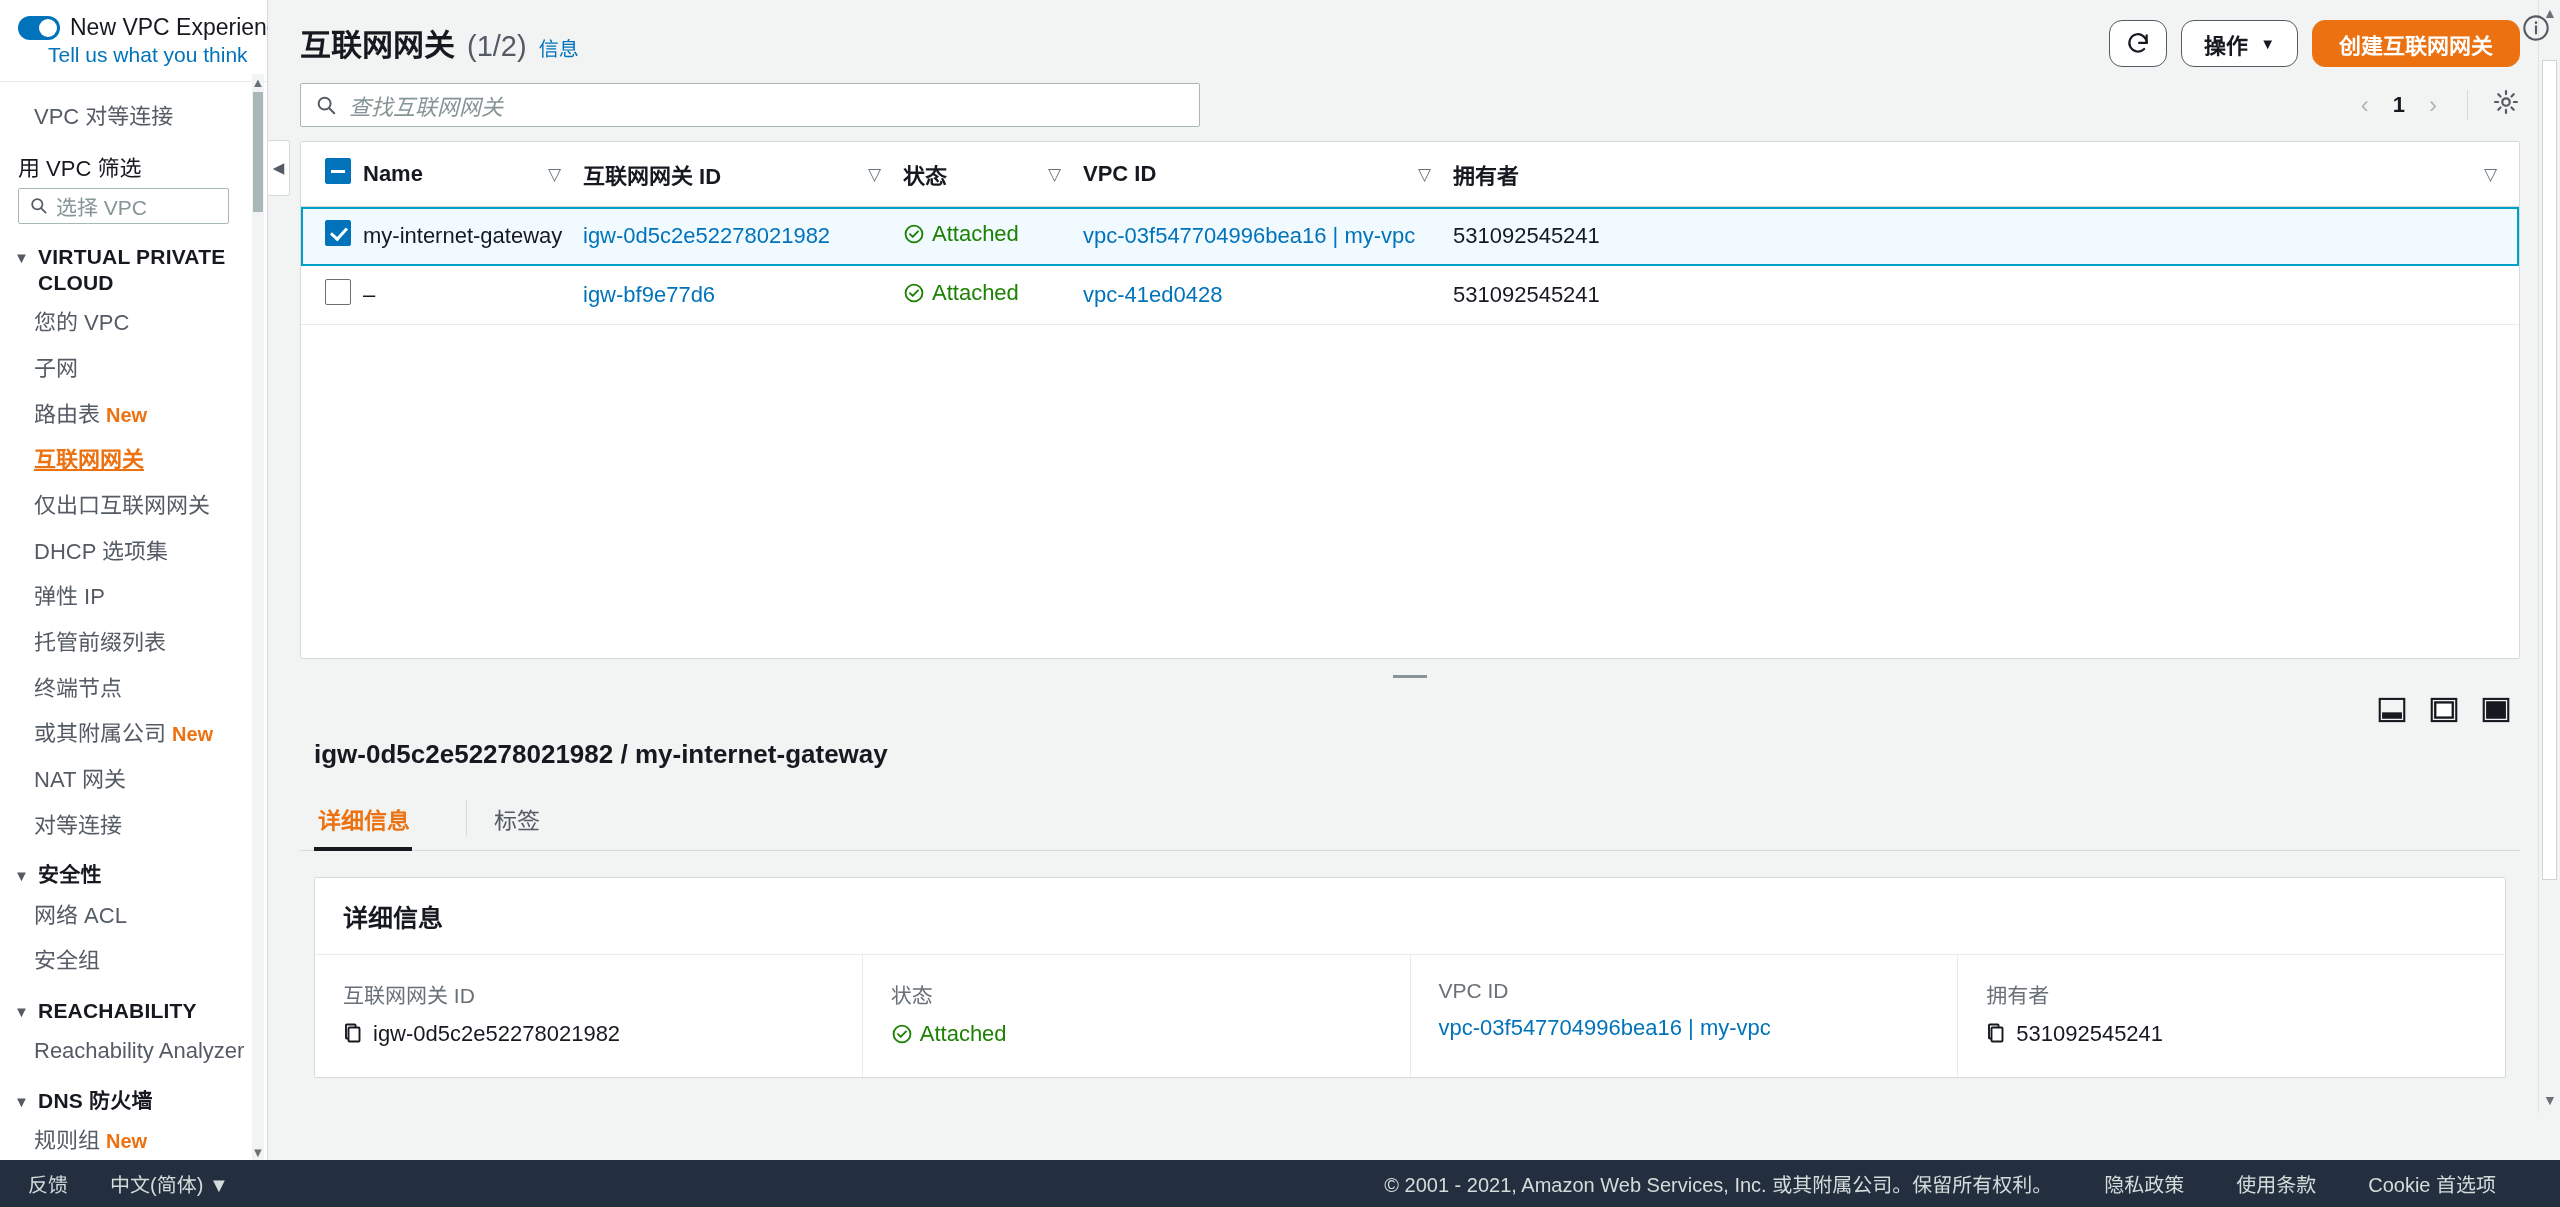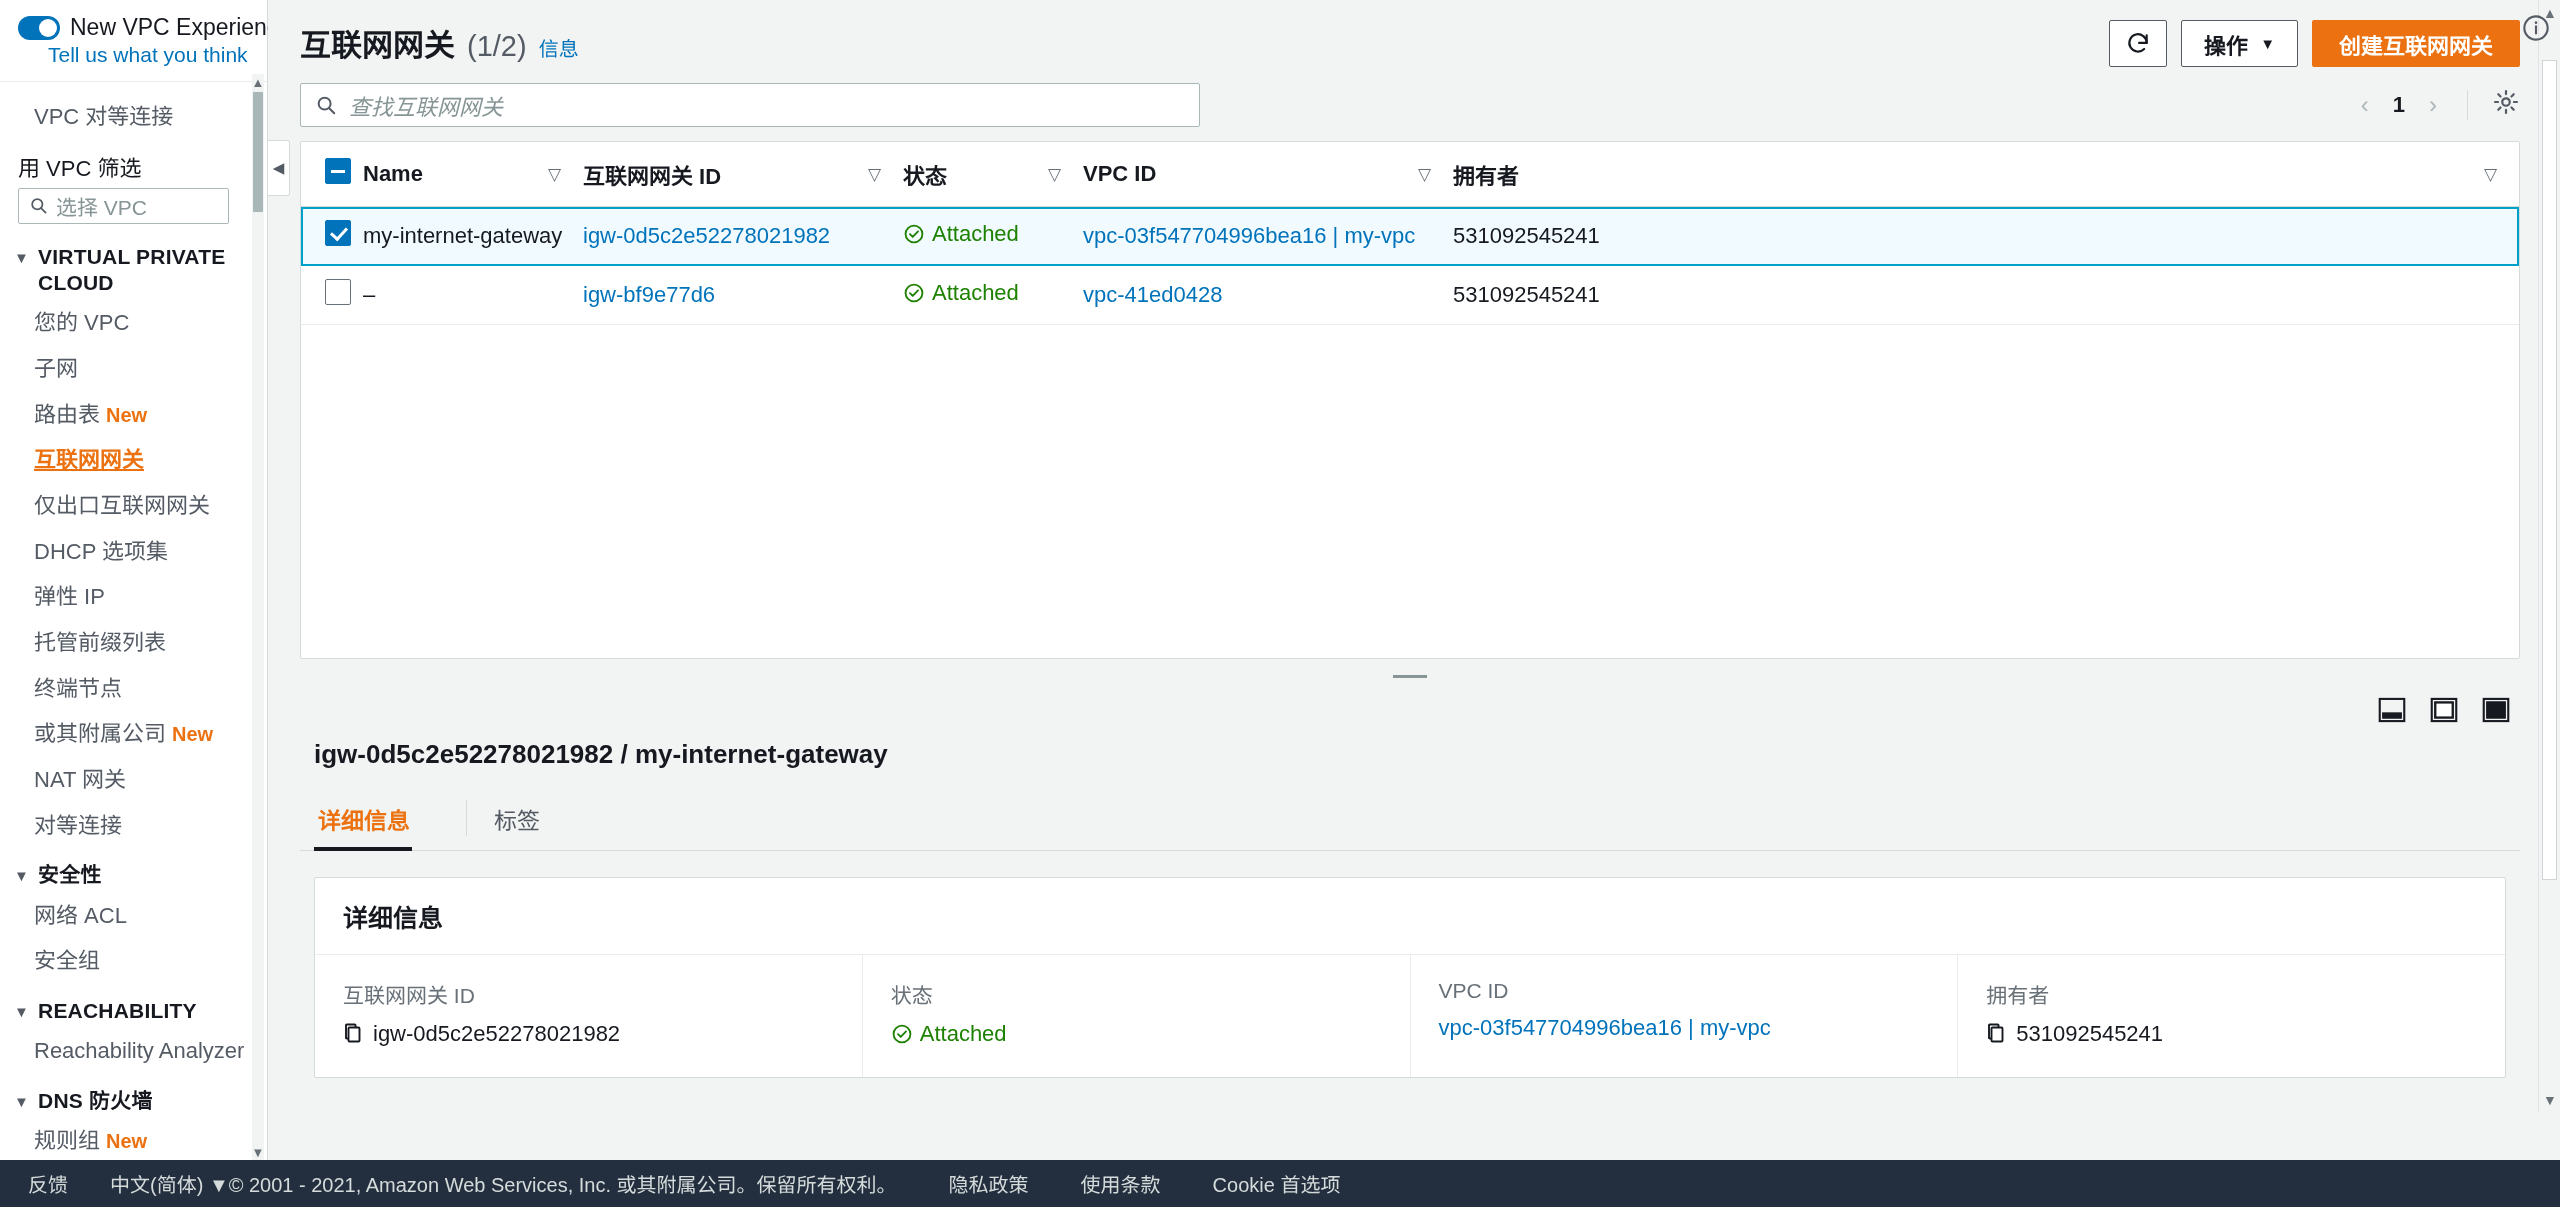--- a/index.html
+++ b/index.html
@@ -114,21 +114,21 @@
     display: flex; align-items: flex-start; justify-content: space-between;
     padding: 20px 0 0 14px;
   }
   .title-wrap { display: flex; align-items: baseline; gap: 12px; }
   .page-title { font-size: 31px; font-weight: bold; color: #16191f; }
   .page-count { font-size: 29px; font-weight: normal; color: #545b64; }
   .info-link { font-size: 20px; color: #0073bb; cursor: pointer; font-family: Liberation Mono, monospace; }
 
   .head-actions { display: flex; align-items: center; gap: 14px; }
   .btn {
-    height: 47px; border: 1px solid #545b64; border-radius: 2px;
+    height: 47px; border: 1px solid #545b64; border-radius: 13px;
     background: #fff; color: #16191f; font-size: 22px;
     display: flex; align-items: center; justify-content: center;
     padding: 0 22px; gap: 12px; cursor: pointer; white-space: nowrap;
     font-weight: bold;
   }
   .btn.icon-only { width: 58px; padding: 0; }
   .btn-primary {
     background: #ec7211; border-color: #ec7211; color: #fff;
     font-weight: bold; padding: 0 26px;
   }
@@ -256,21 +256,21 @@
     border-right: 1px solid #e9ebed; min-width: 0;
   }
   .field:last-child { border-right: none; }
   .field-label { font-size: 21px; color: #687078; margin-bottom: 12px; }
   .field-value { font-size: 22px; color: #16191f; display: flex; align-items: center; gap: 10px; }
   .copy-icon { flex: 0 0 auto; color: #16191f; }
 
   
   .footer {
     flex: 0 0 auto; height: 47px; background: #232f3e;
-    display: flex; align-items: center; justify-content: flex-start;
+    display: flex; align-items: center; justify-content: space-between;
     padding: 0 24px 0 28px; color: #d5dbdb; font-size: 20px;
   }
   .footer-left { display: flex; align-items: center; gap: 42px; }
   .footer-right { display: flex; align-items: center; gap: 52px; padding-right: 40px; }
   .footer a, .footer span.lnk { color: #d5dbdb; cursor: pointer; }
   .copyright { color: #d5dbdb; }
 
   
   .page-sb {
     position: absolute; top: 0; right: 0; width: 22px; bottom: 47px;

